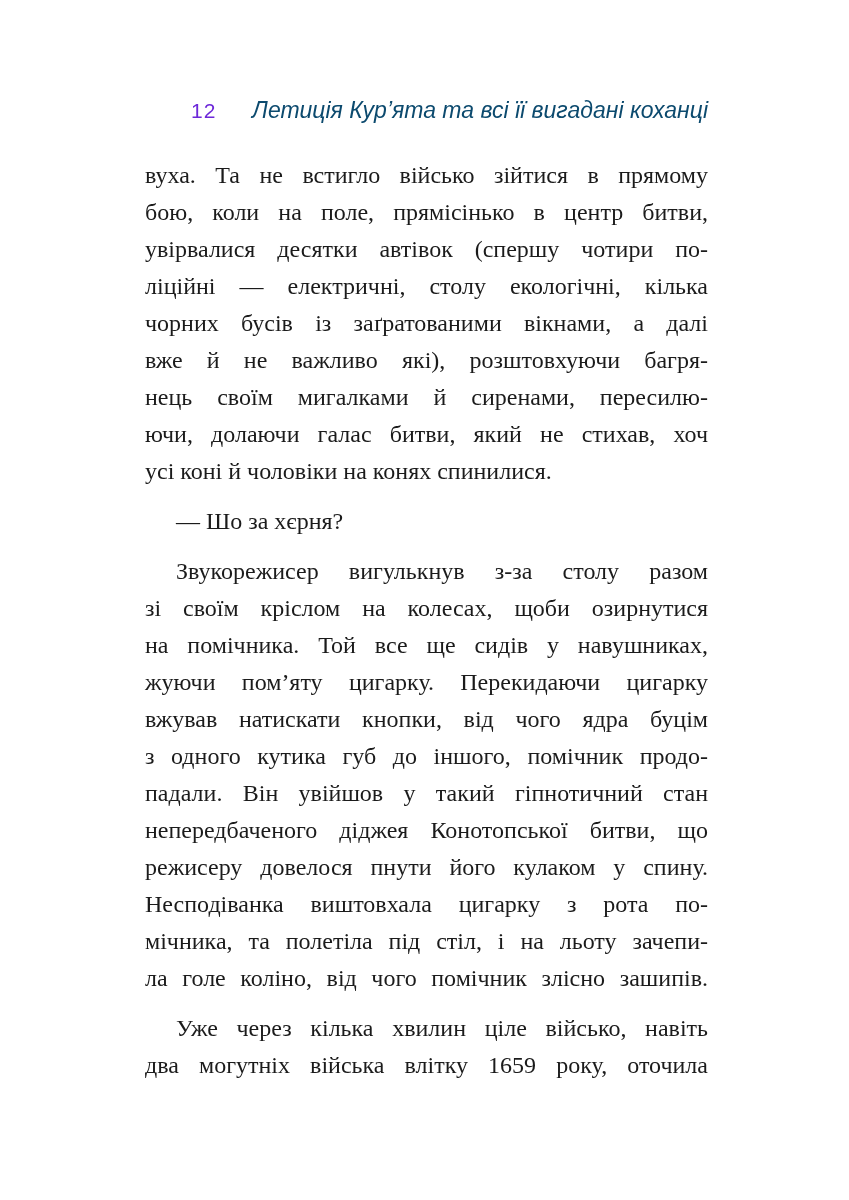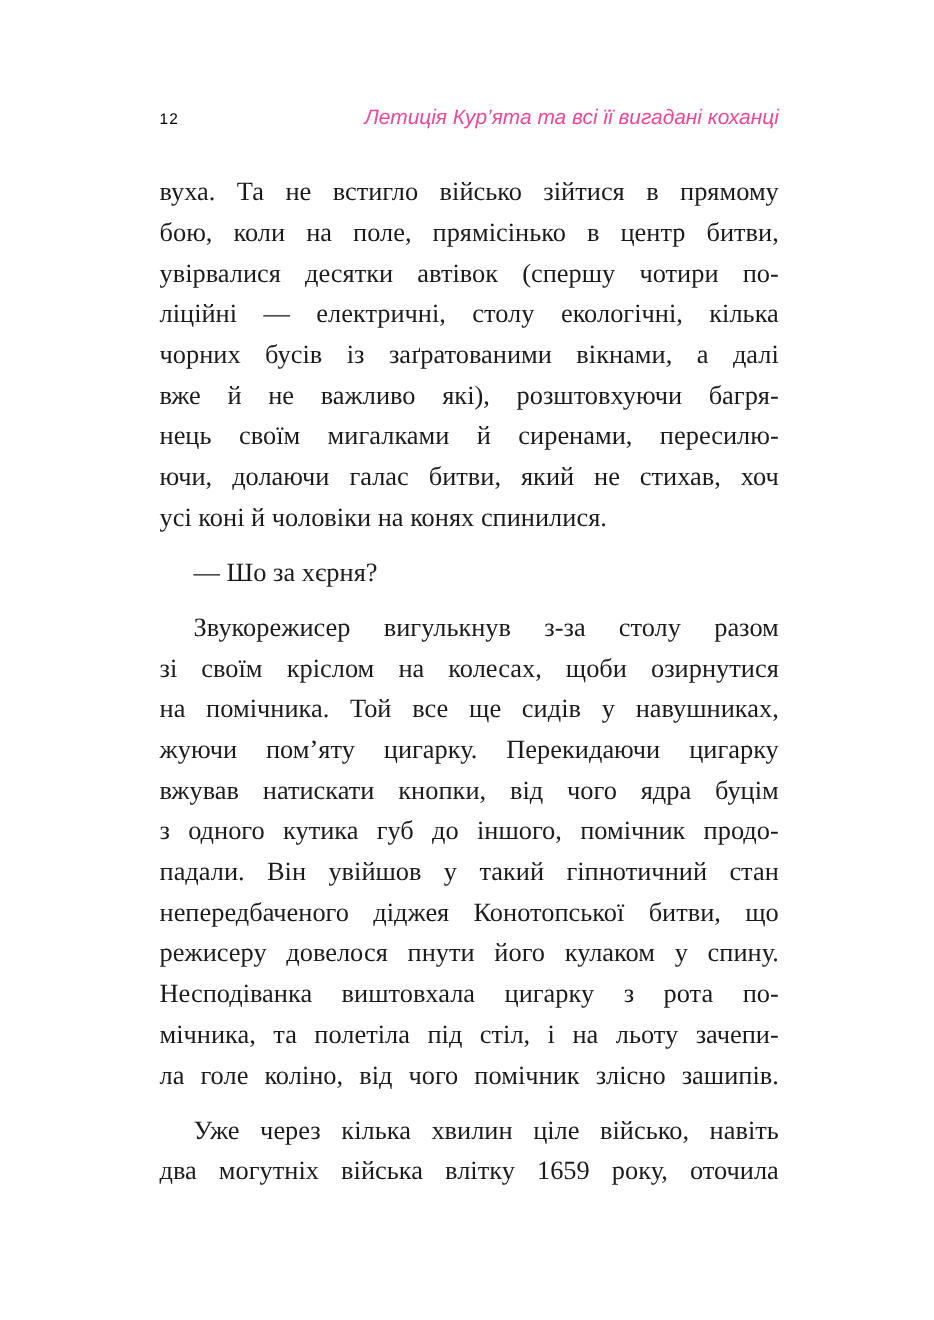--- a/index.html
+++ b/index.html
@@ -18,29 +18,30 @@
     position: absolute;
     left: 145px;
     top: 97px;
     width: 563px;
     display: flex;
     justify-content: space-between;
     align-items: baseline;
   }
   .folio {
     font-family: "Liberation Sans", sans-serif;
-    font-size: 14px;
-    color: #000000;
+    font-size: 21px;
+    color: #6d28d9;
     letter-spacing: 1px;
+    margin-left: 46px;
   }
   .running-title {
     font-family: "Liberation Sans", sans-serif;
     font-style: italic;
-    font-size: 19px;
-    color: #ec4899;
+    font-size: 23px;
+    color: #0c4a6e;
   }
   .page-body {
     position: absolute;
     left: 145px;
     top: 157px;
     width: 563px;
   }
   .line {
     font-family: Liberation Serif, serif;
     font-size: 24px;

